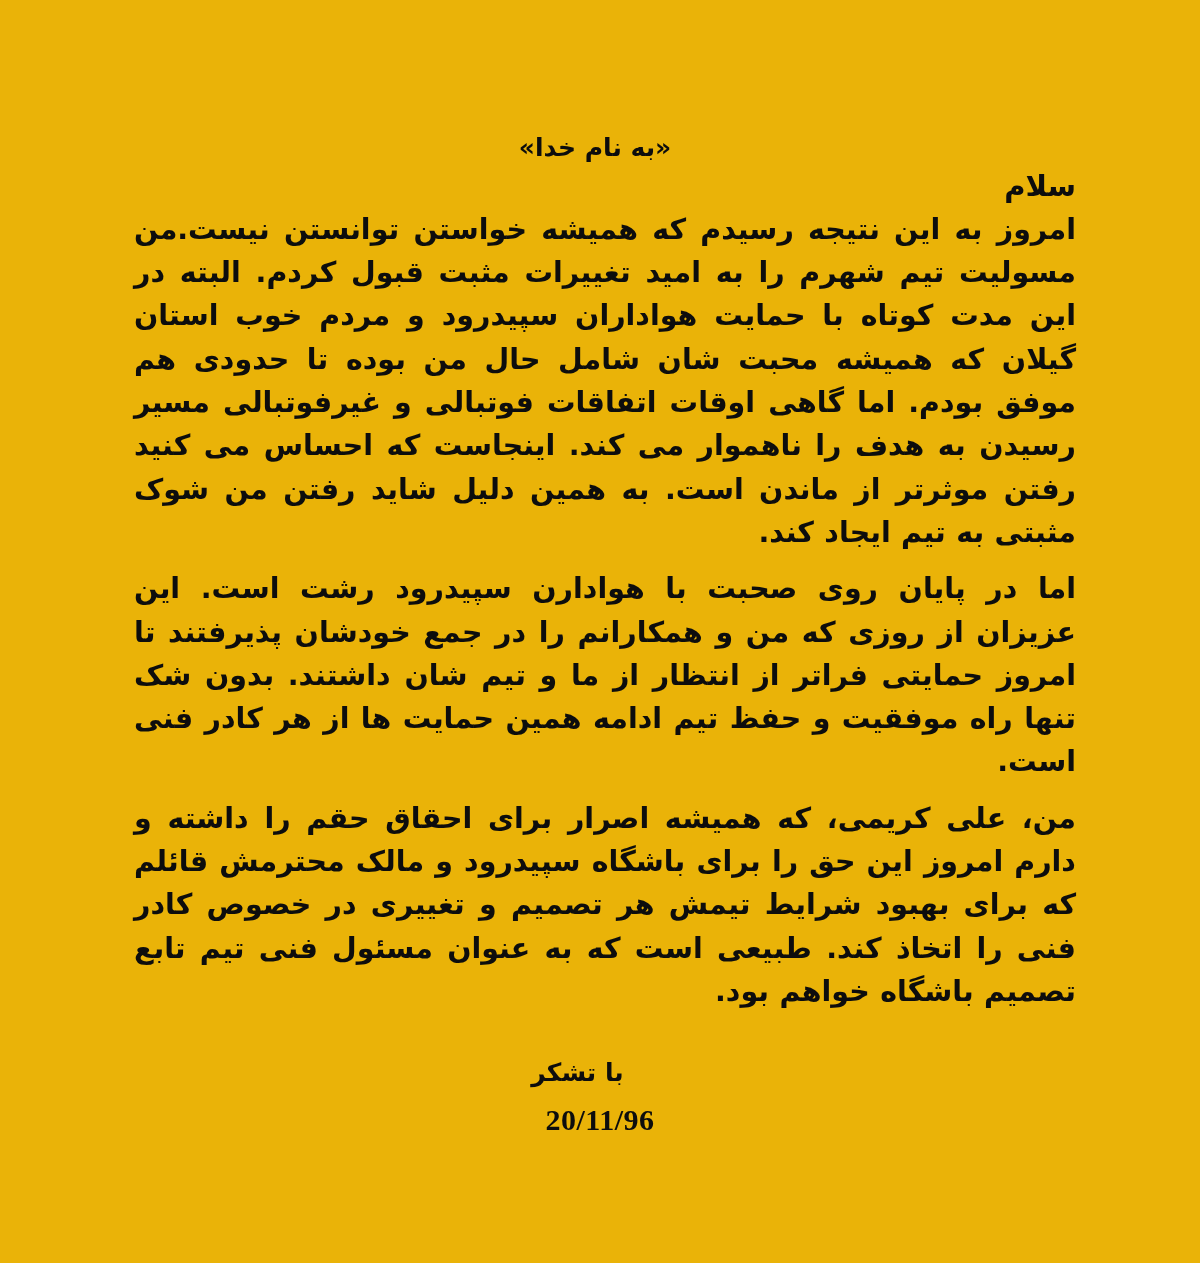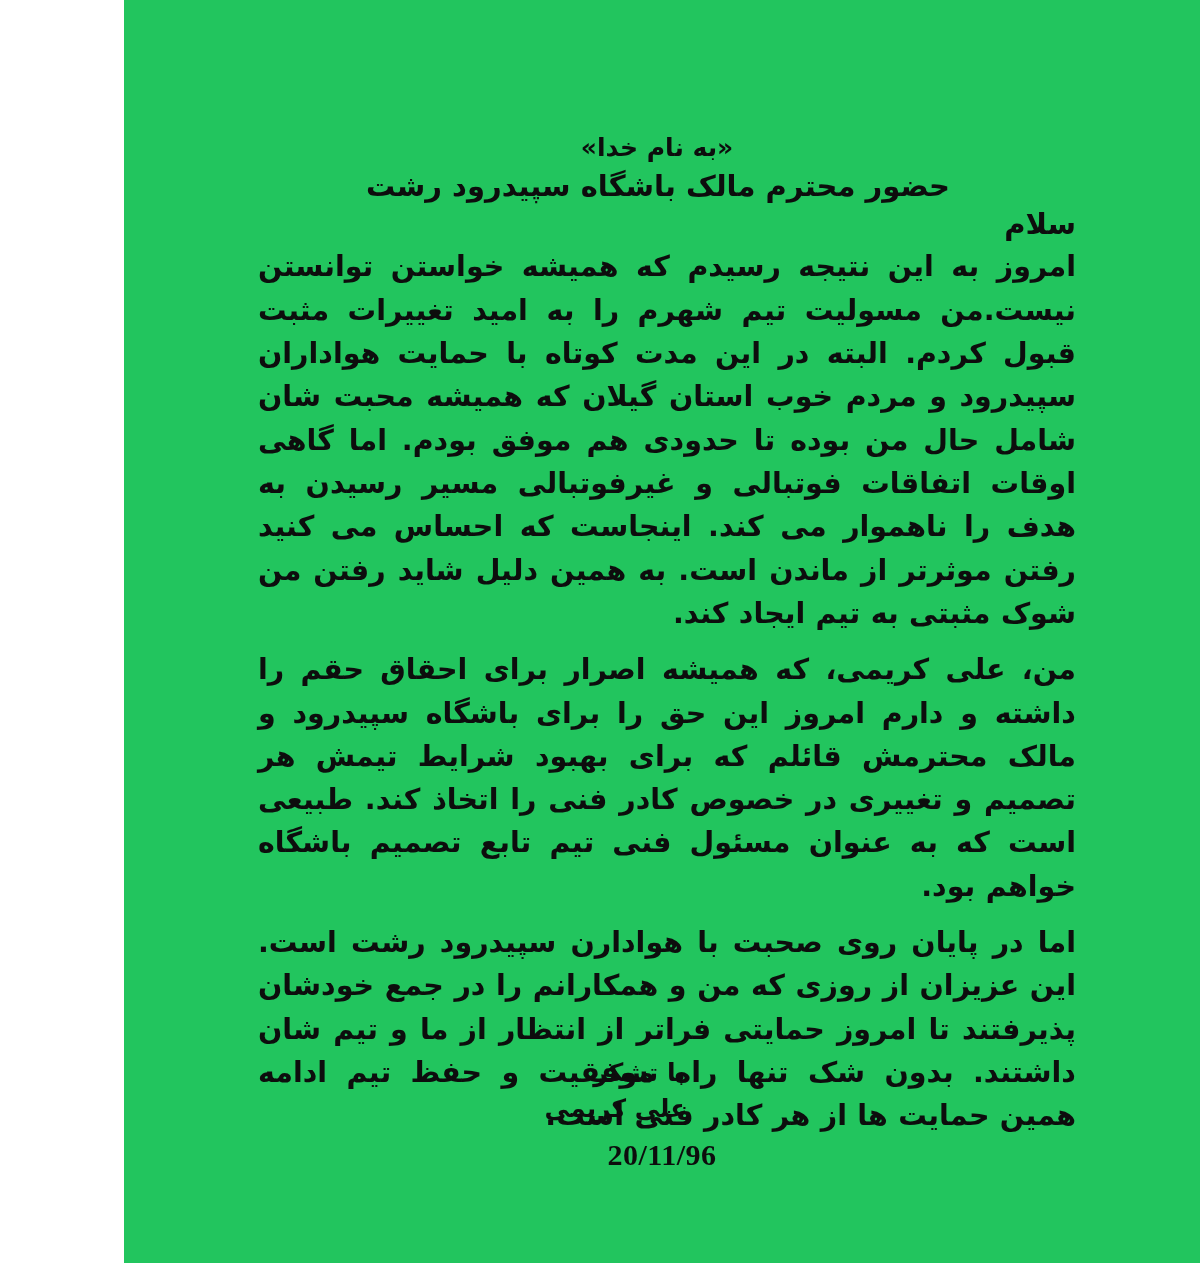--- a/index.html
+++ b/index.html
@@ -11,23 +11,23 @@
   body {
     width: 1200px;
     height: 1263px;
     font-family: "DejaVu Sans", "Liberation Sans", sans-serif;
     color: #0d0d0d;
     overflow: hidden;
   }
 
   .page {
     position: relative;
-    width: 1076px;
+    width: 1200px;
     height: 1263px;
-    background: #22c55e;
+    background: #eab308;
     box-sizing: border-box;
   }
 
   .letter-body {
     position: absolute;
     top: 132px;
     right: 124px;
     left: 124px;
   }
 
@@ -113,31 +113,29 @@
 </style>
 </head>
 <body>
 
 <div class="page">
 
   <div class="letter-body">
 
     <p class="bismillah">«به نام خدا»</p>
 
-    <p class="salutation">حضور محترم مالک باشگاه سپیدرود رشت</p>
 
     <p class="greeting">سلام</p>
 
     <p class="para">امروز به این نتیجه رسیدم که همیشه خواستن توانستن نیست.من مسولیت تیم شهرم را به امید تغییرات مثبت قبول کردم. البته در این مدت کوتاه با حمایت هواداران سپیدرود و مردم خوب استان گیلان که همیشه محبت شان شامل حال من بوده تا حدودی هم موفق بودم. اما گاهی اوقات اتفاقات فوتبالی و غیرفوتبالی مسیر رسیدن به هدف را ناهموار می کند. اینجاست که احساس می کنید رفتن موثرتر از ماندن است. به همین دلیل شاید رفتن من شوک مثبتی به تیم ایجاد کند.</p>
 
+    <p class="para">اما در پایان روی صحبت با هوادارن سپیدرود رشت است. این عزیزان از روزی که من و همکارانم را در جمع خودشان پذیرفتند تا امروز حمایتی فراتر از انتظار از ما و تیم شان داشتند. بدون شک تنها راه موفقیت و حفظ تیم ادامه همین حمایت ها از هر کادر فنی است.</p>
+
     <p class="para">من، علی کریمی، که همیشه اصرار برای احقاق حقم را داشته و دارم امروز این حق را برای باشگاه سپیدرود و مالک محترمش قائلم که برای بهبود شرایط تیمش هر تصمیم و تغییری در خصوص کادر فنی را اتخاذ کند. طبیعی است که به عنوان مسئول فنی تیم تابع تصمیم باشگاه خواهم بود.</p>
-
-    <p class="para">اما در پایان روی صحبت با هوادارن سپیدرود رشت است. این عزیزان از روزی که من و همکارانم را در جمع خودشان پذیرفتند تا امروز حمایتی فراتر از انتظار از ما و تیم شان داشتند. بدون شک تنها راه موفقیت و حفظ تیم ادامه همین حمایت ها از هر کادر فنی است.</p>
 
   </div>
 
   <div class="signature-block">
     <p class="sign-thanks">با تشکر</p>
-    <p class="sign-name">علی کریمی</p>
     <p class="sign-date">20/11/96</p>
   </div>
 
 </div>
 
 </body></html>

